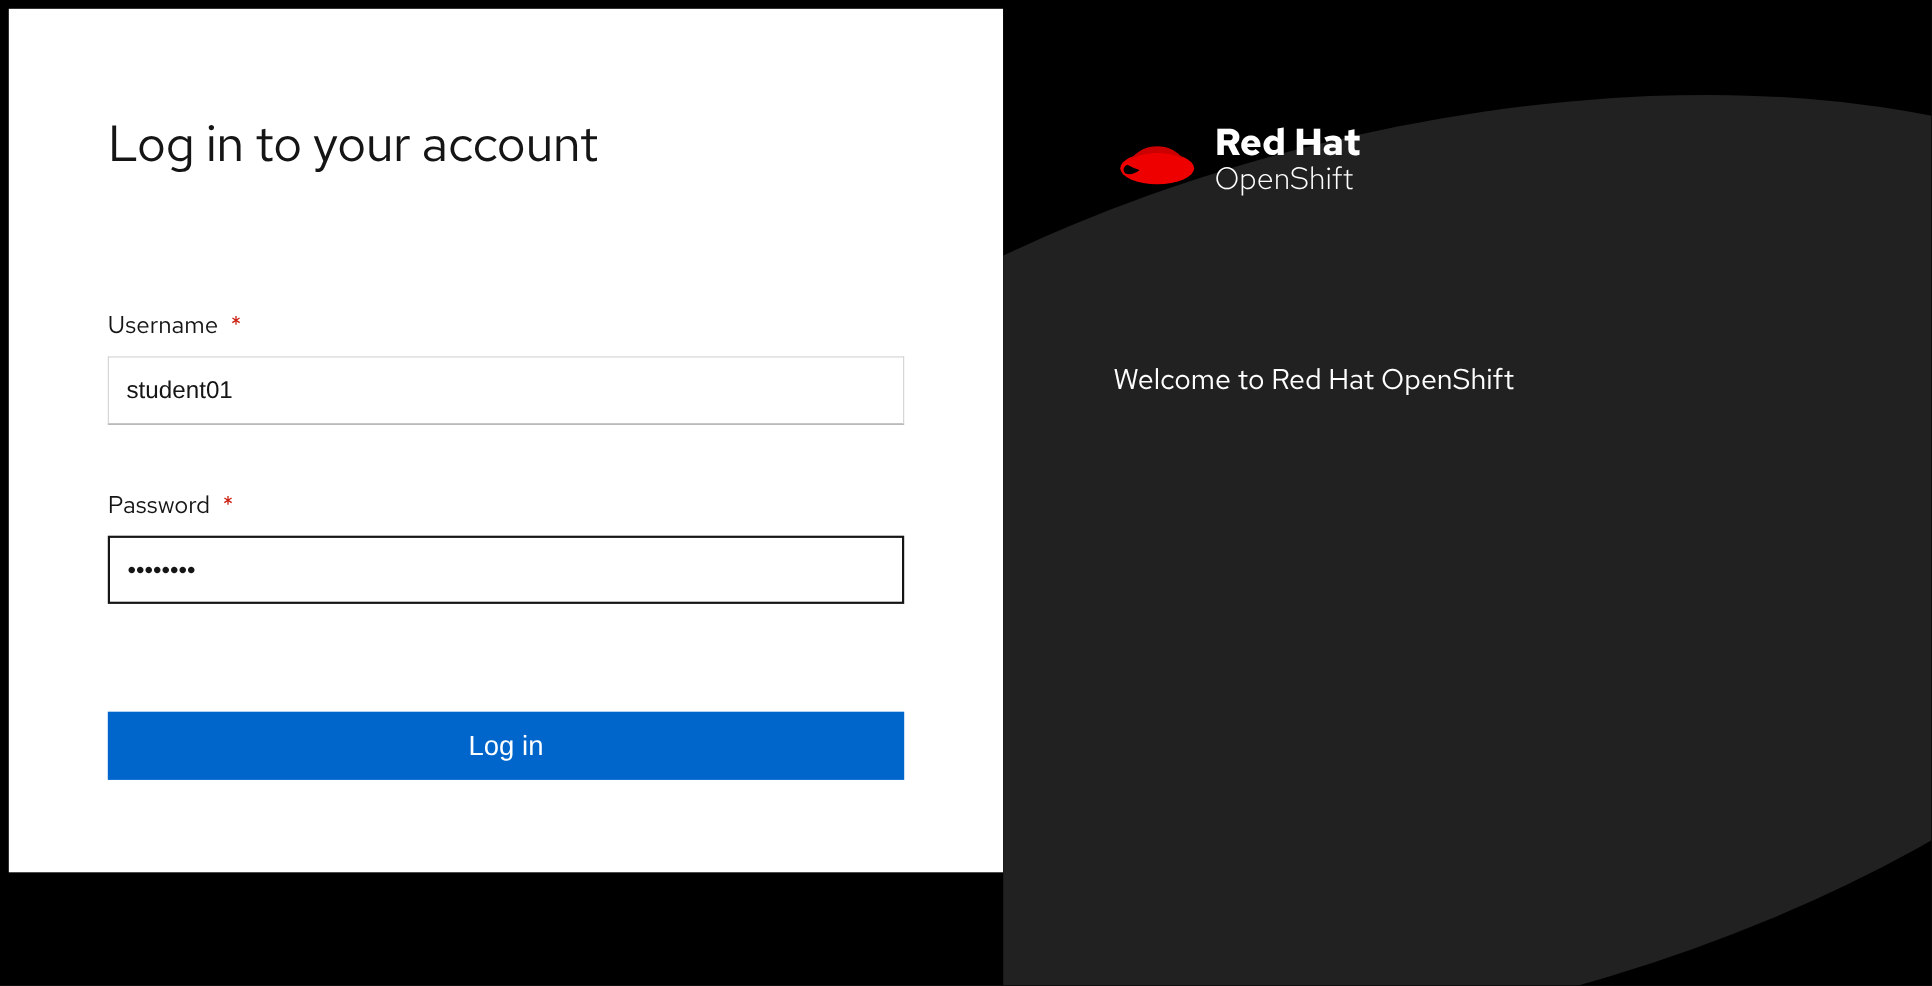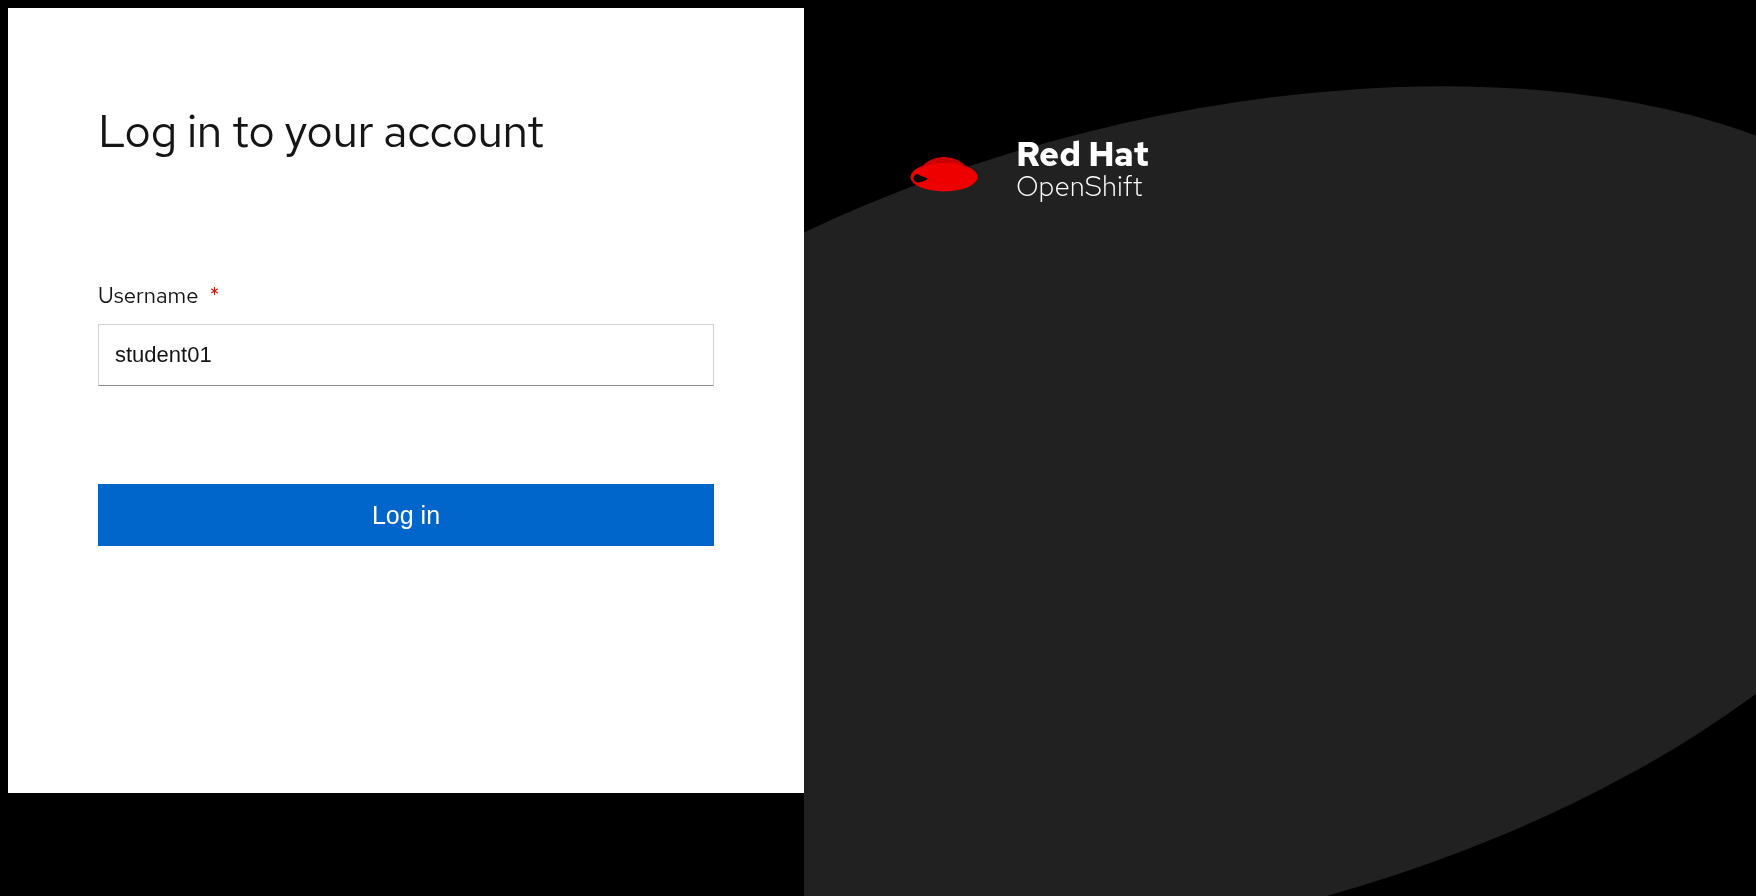--- a/index.html
+++ b/index.html
@@ -7,21 +7,21 @@
   body {
     font-family: "Red Hat Text", "Overpass", "Helvetica Neue", Arial, sans-serif;
     background: #000;
     display: flex;
     width: 1756px;
     height: 896px;
     overflow: hidden;
   }
   .left-panel {
     background: #fff;
-    width: 796px;
+    width: 904px;
     height: 785px;
     margin: 8px 0 0 8px;
     padding: 92px 90px 0 90px;
     position: relative;
   }
   .page-title {
     font-size: 46px;
     font-weight: 400;
     color: #151515;
     letter-spacing: -0.5px;
@@ -77,23 +77,22 @@
     background: #212121;
     border-radius: 50%;
     transform: rotate(-14deg);
   }
   .brand-block {
     position: absolute;
     top: 112px;
     left: 100px;
     display: flex;
     align-items: center;
-    gap: 32px;
+    gap: 12px;
     z-index: 2;
-    margin-top: 24px;
   }
   .brand-text-lines { line-height: 1.05; }
   .brand-line1 { font-size: 34px; font-weight: 700; color:#fff; }
   .brand-line2 { font-size: 28px; font-weight: 300; color:#fff; }
   .welcome-text {
     position: absolute;
     top: 328px;
     left: 100px;
     font-size: 26px;
     font-weight: 400;
@@ -109,33 +108,41 @@
   <h1 class="page-title">Log in to your account</h1>
 
   <div class="field">
     <label class="field-label">
       <span>Username</span>
       <span class="req">*</span>
     </label>
     <input type="text" class="text-input" value="student01" style="">
   </div>
 
+  <div class="field">
+    <label class="field-label">
+      <span>Password</span>
+      <span class="req">*</span>
+    </label>
+    <input type="password" class="text-input focused" value="••••••••" style="">
+  </div>
 
   <button class="login-btn">Log in</button>
 </div>
 
 <div class="right-panel">
   <div class="swoosh"></div>
 
   <div class="brand-block">
     <svg class="fedora-icon" viewBox="0 0 100 80">
       <ellipse cx="50" cy="50" rx="42" ry="18" fill="#ee0000"></ellipse>
       <path d="M18 44 C 30 20, 70 20, 82 44 L 82 50 C 70 34, 30 34, 18 50 Z" fill="#ee0000"></path>
       <path d="M16 46 C 12 48, 10 52, 14 56 C 18 58, 26 56, 30 52 C 24 50, 20 48, 16 46 Z" fill="#000"></path>
       <path d="M20 40 C 34 20, 66 20, 80 40 C 66 30, 34 30, 20 40 Z" fill="#cc0000"></path>
     </svg>
     <div class="brand-text-lines">
       <div class="brand-line1">Red Hat</div>
       <div class="brand-line2">OpenShift</div>
     </div>
   </div>
 
+  <div class="welcome-text">Welcome to Red Hat OpenShift</div>
 </div>
 
 </body></html>

